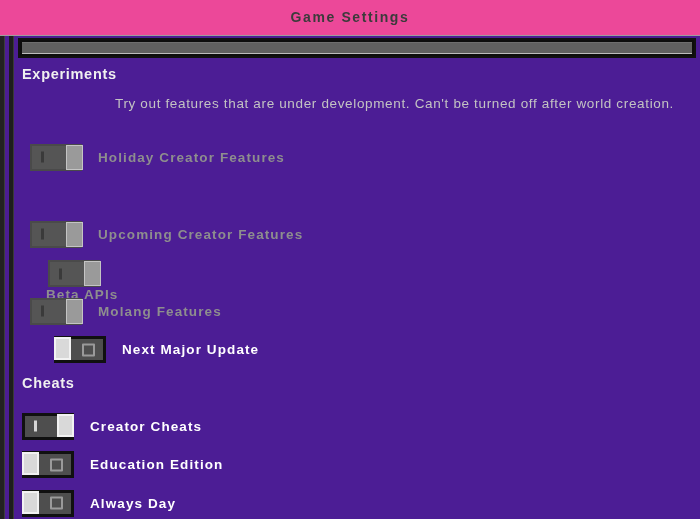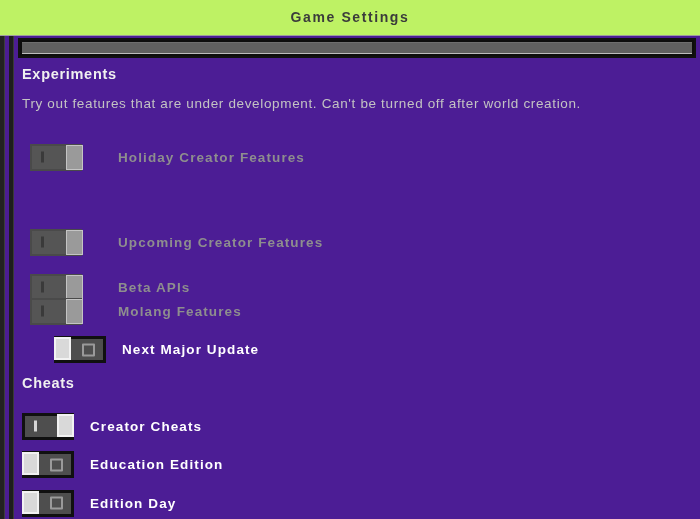--- a/index.html
+++ b/index.html
@@ -21,21 +21,21 @@
     height: 519px;
     overflow: hidden;
   }
 
   
   .titlebar {
     position: absolute;
     left: 0; top: 0;
     width: 700px;
     height: 36px;
-    background: #bef264;
+    background: #ec4899;
     border-bottom: 1px solid #9d9d9d;
     box-sizing: border-box;
   }
   .titlebar-text {
     position: absolute;
     left: 0; top: 0;
     width: 700px;
     line-height: 35px;
     text-align: center;
     font-size: 14px;
@@ -123,21 +123,21 @@
   }
 
   
   .toggle-row {
     position: absolute;
     height: 34px;
     display: flex;
     align-items: center;
   }
   .toggle-row.enabled  { left: 8px; }
-  .toggle-row.disabled { left: 16px; gap: 20px; }
+  .toggle-row.disabled { left: 16px; }
 
   .toggle {
     position: relative;
     width: 52px;
     height: 27px;
     flex: 0 0 auto;
     box-sizing: border-box;
   }
   
   .toggle.enabled {
@@ -226,36 +226,36 @@
 
     <div class="rail-outer"></div>
     <div class="rail-inner"></div>
 
     <div class="topstrip">
       <div class="topstrip-fill"></div>
     </div>
 
     <div class="content" id="content">
         <div class="section-heading" style="top: 30px;">Experiments</div>
-        <div class="section-desc" style="top: 58px;">Try out features that are under development. Can't be turned off after world creation.</div>
+        <div class="section-desc" style="top: 58px; text-align: right;">Try out features that are under development. Can't be turned off after world creation.</div>
         <div class="toggle-row disabled" style="top: 104px;">
           <div class="toggle on disabled">
             <span class="toggle-glyph"></span>
             <span class="toggle-thumb"></span>
           </div>
           <span class="toggle-label">Holiday Creator Features</span>
         </div>
-        <div class="toggle-row disabled" style="top: 189px;">
+        <div class="toggle-row disabled" style="top: 181px;">
           <div class="toggle on disabled">
             <span class="toggle-glyph"></span>
             <span class="toggle-thumb"></span>
           </div>
           <span class="toggle-label">Upcoming Creator Features</span>
         </div>
-        <div class="toggle-row disabled" style="top: 234px;">
+        <div class="toggle-row disabled" style="top: 224px; flex-direction: column;">
           <div class="toggle on disabled">
             <span class="toggle-glyph"></span>
             <span class="toggle-thumb"></span>
           </div>
           <span class="toggle-label">Beta APIs</span>
         </div>
         <div class="toggle-row disabled" style="top: 258px;">
           <div class="toggle on disabled">
             <span class="toggle-glyph"></span>
             <span class="toggle-thumb"></span>
@@ -282,18 +282,18 @@
             <span class="toggle-glyph"></span>
             <span class="toggle-thumb"></span>
           </div>
           <span class="toggle-label">Education Edition</span>
         </div>
         <div class="toggle-row enabled" style="top: 450px;">
           <div class="toggle off enabled">
             <span class="toggle-glyph"></span>
             <span class="toggle-thumb"></span>
           </div>
-          <span class="toggle-label">Edition Day</span>
+          <span class="toggle-label">Always Day</span>
         </div>
       </div>
 
   </div>
 </div>
 
 </body></html>

